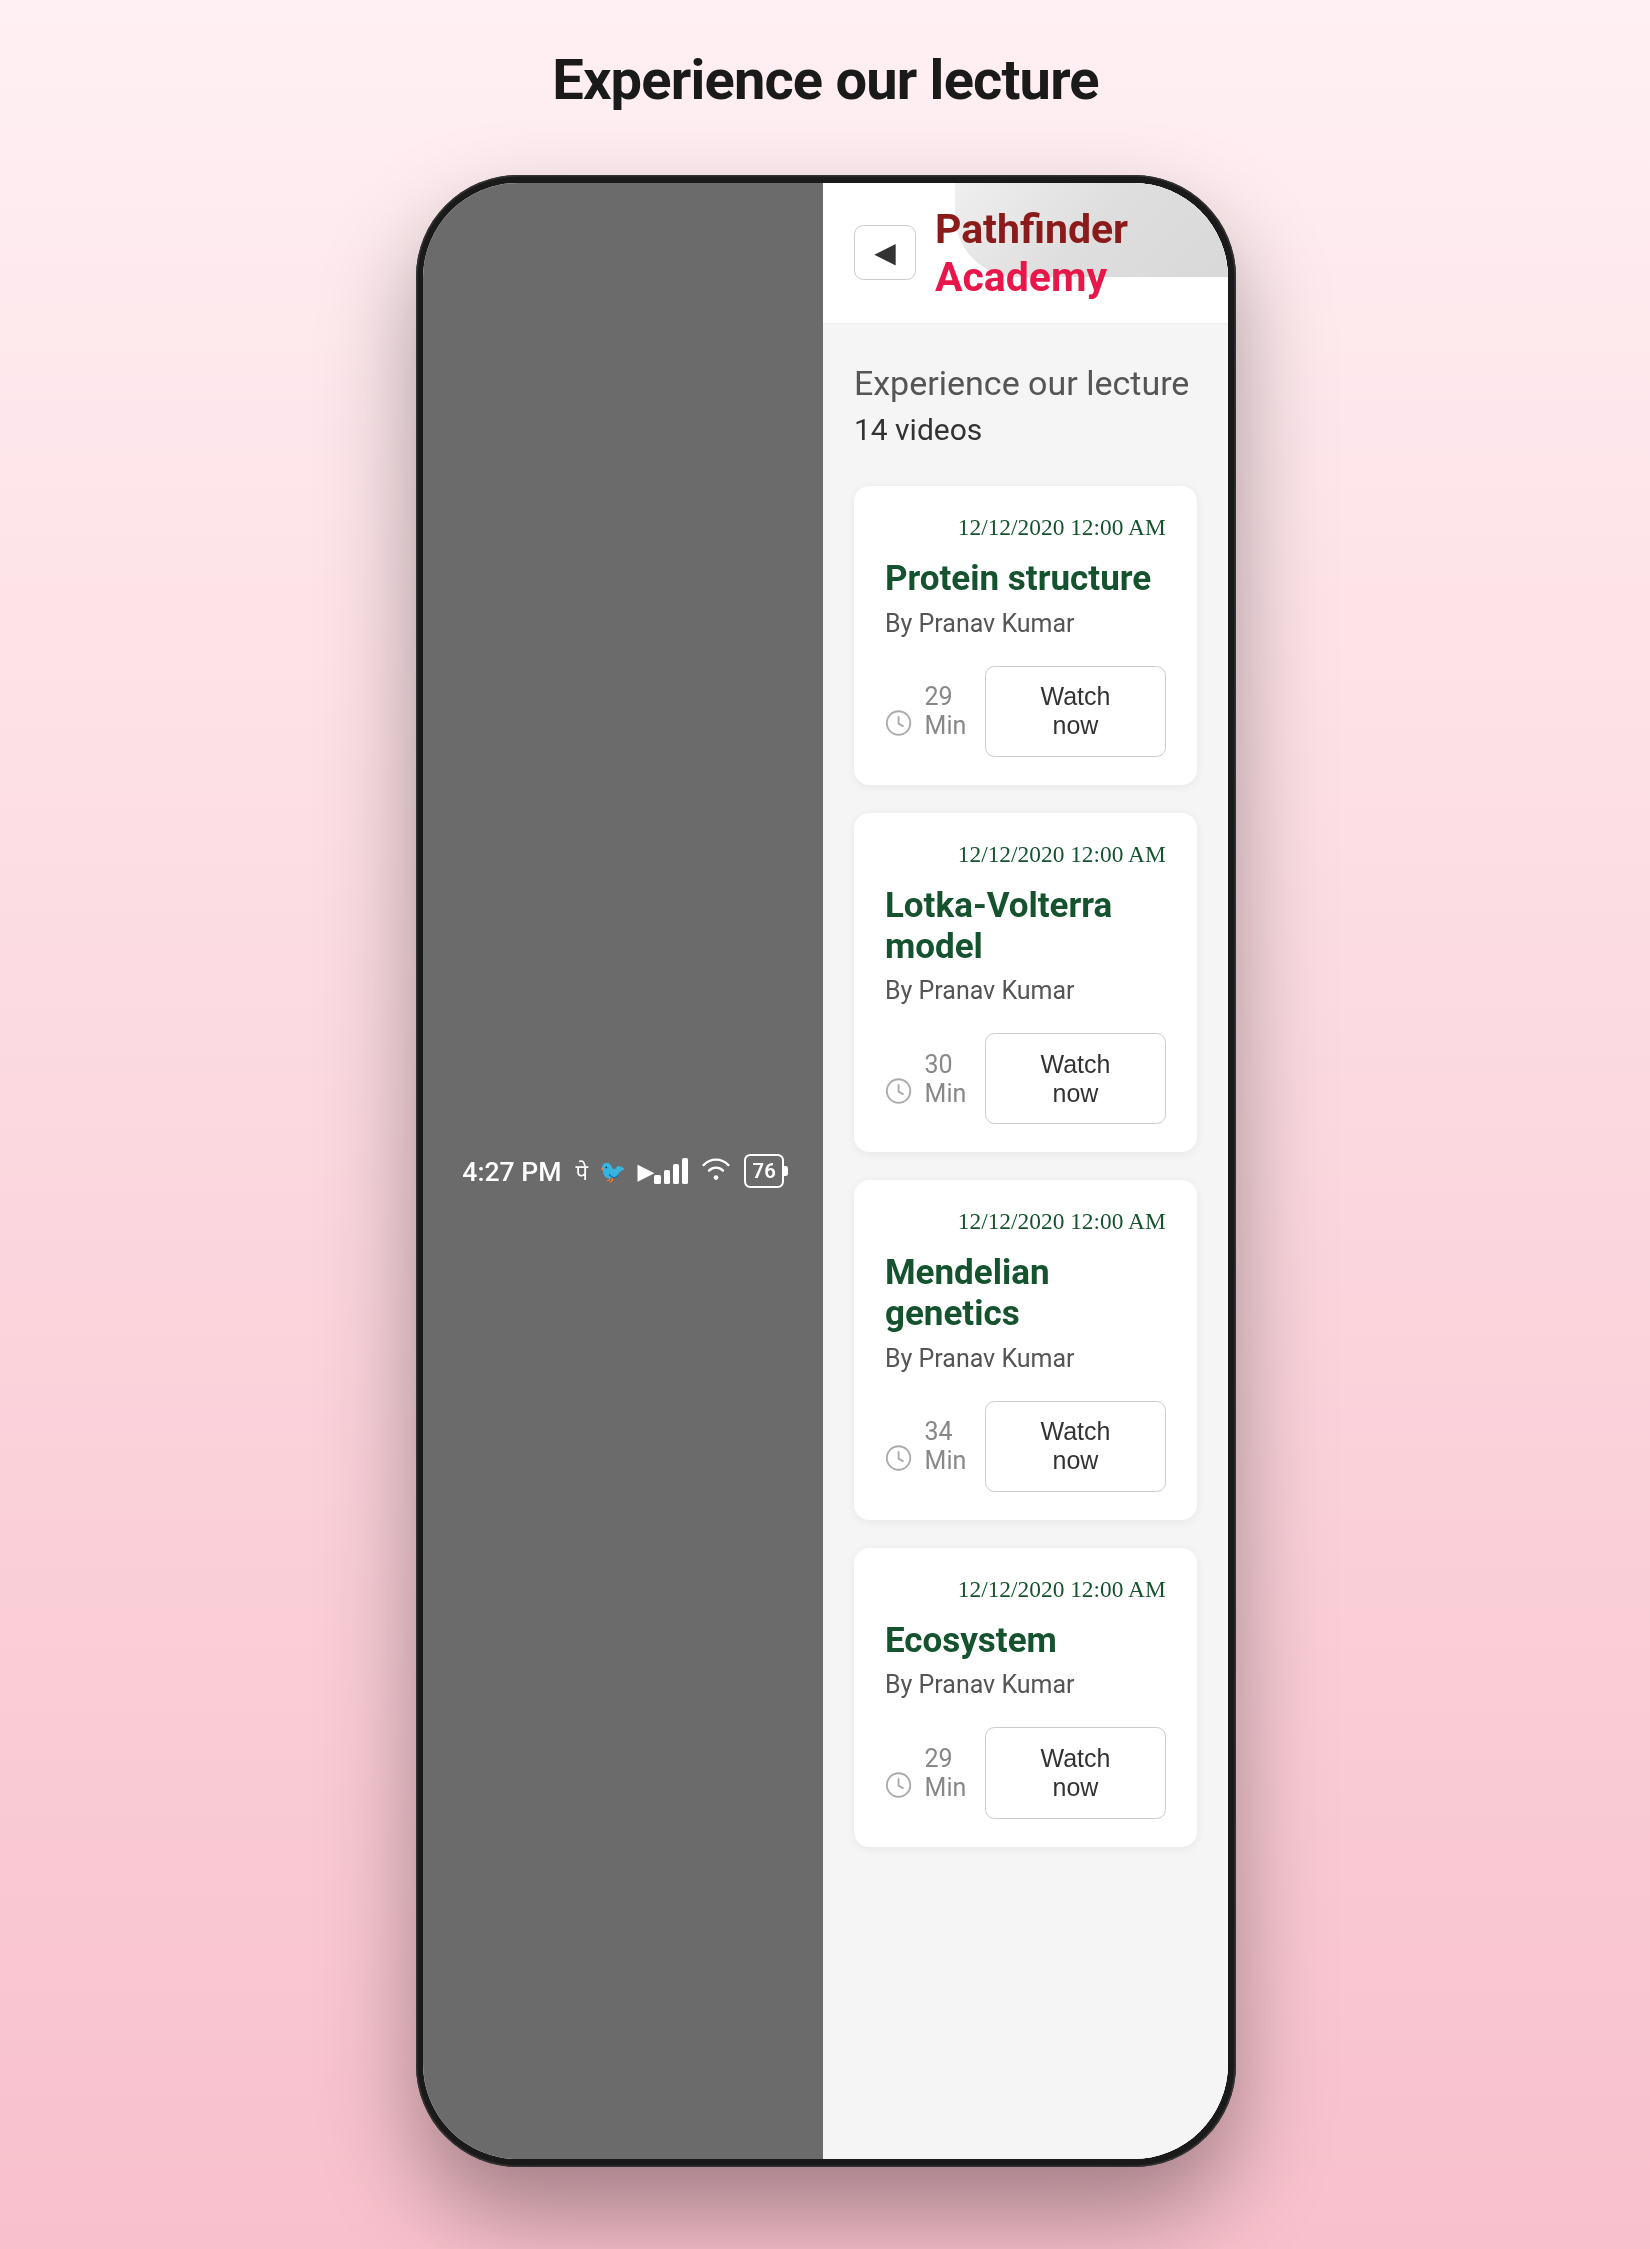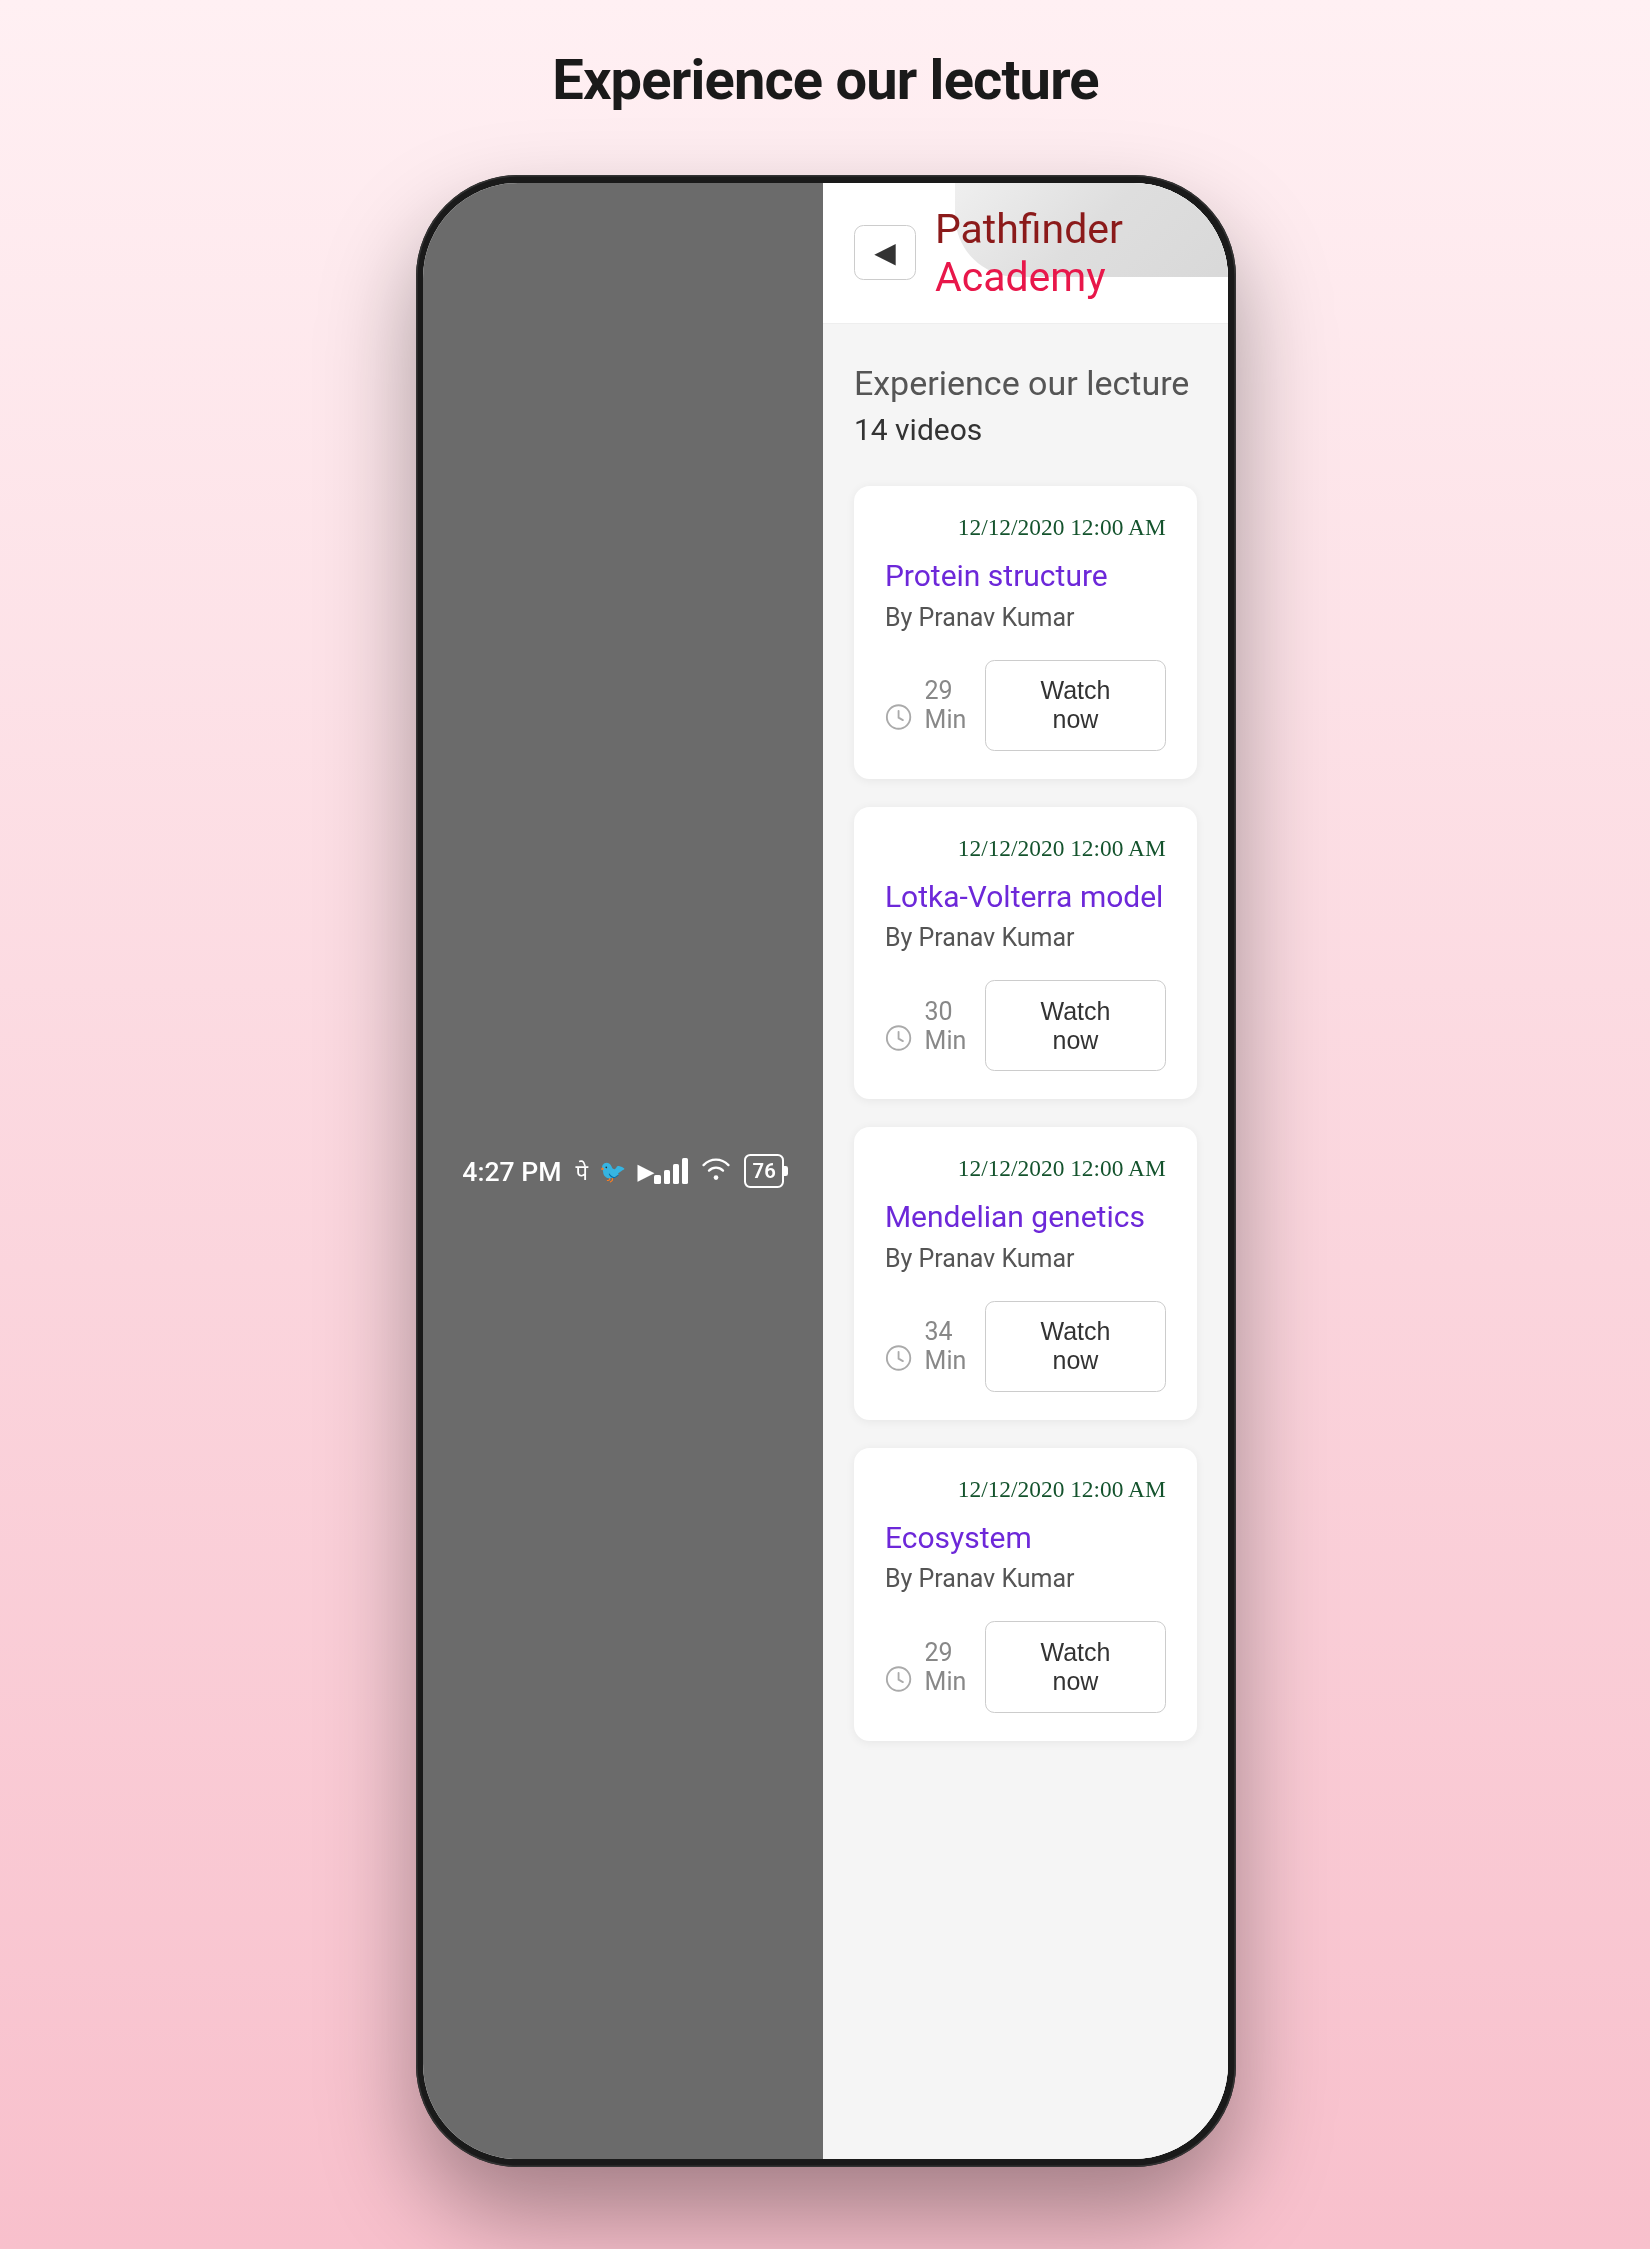--- a/index.html
+++ b/index.html
@@ -165,21 +165,21 @@
       z-index: 1;
     }
 
     .back-arrow {
       font-size: 28px;
       color: #333;
     }
 
     .logo-text {
       font-size: 41px;
-      font-weight: 400;
+      font-weight: 700;
       z-index: 1;
     }
 
     .logo-pathfinder {
       color: #8b1a1a;
     }
 
     .logo-academy {
       color: #e8174a;
     }
@@ -217,23 +217,23 @@
 
     .card-date {
       font-size: 23.4px;
       color: #14532d;
       text-align: right;
       margin-bottom: 17px;
       font-family: Liberation Serif, serif;
     }
 
     .card-title {
-      font-size: 30px;
-      font-weight: 400;
-      color: #6d28d9;
+      font-size: 35px;
+      font-weight: 700;
+      color: #14532d;
       margin-bottom: 9.4px;
     }
 
     .card-author {
       font-size: 25px;
       color: #555;
       margin-bottom: 28px;
     }
 
     .card-footer {

